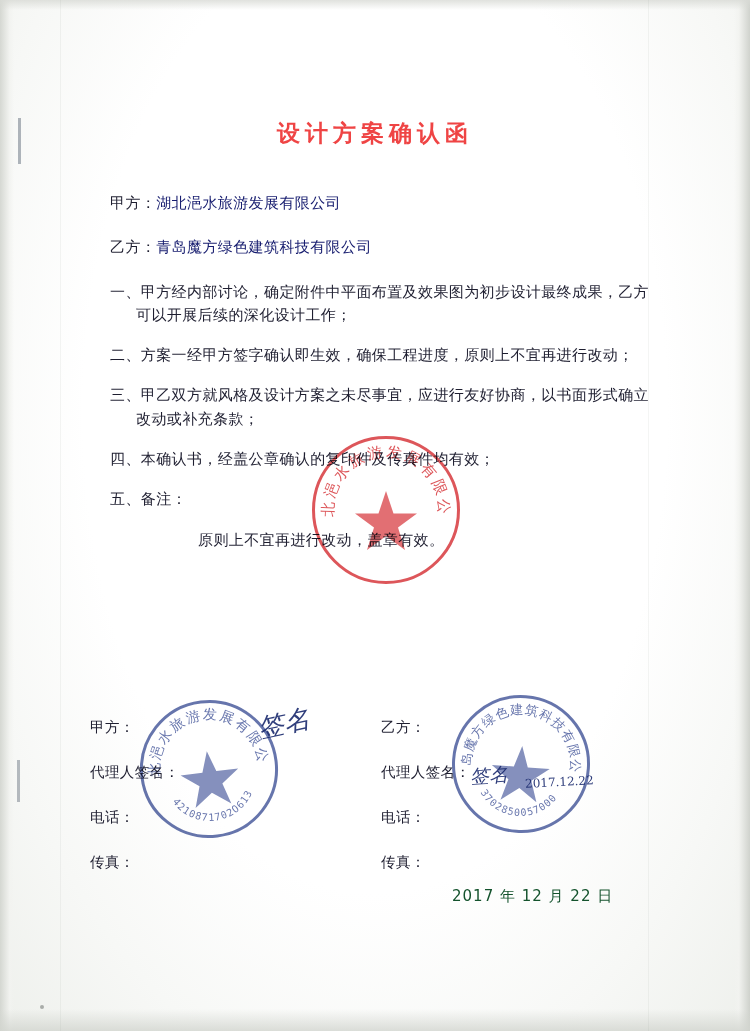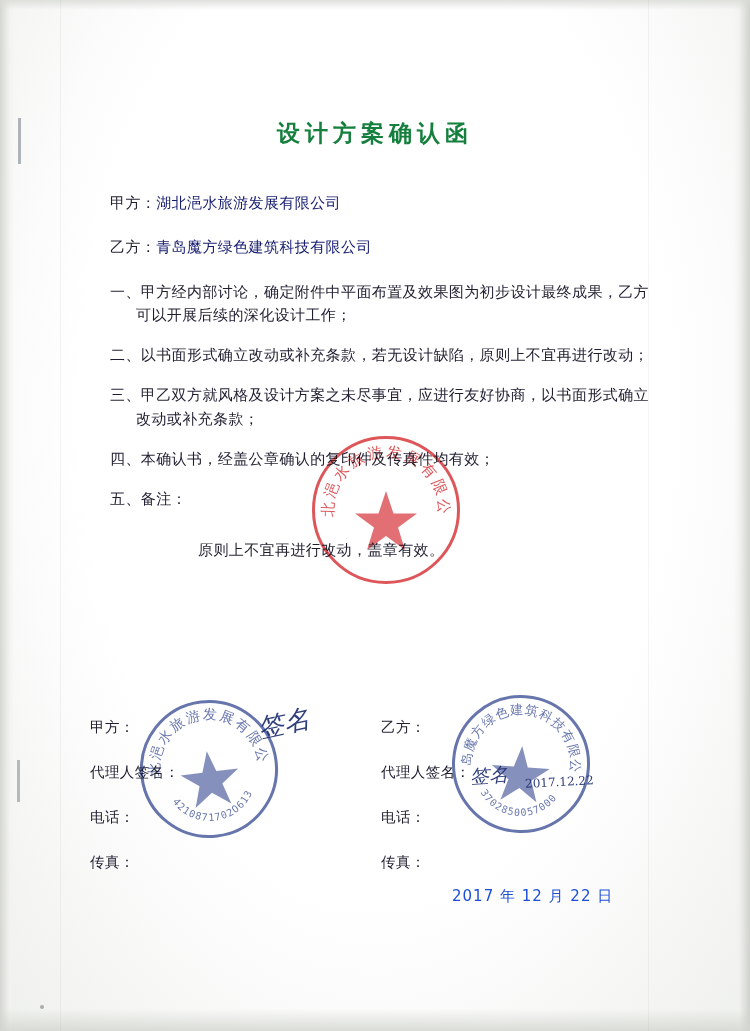--- a/index.html
+++ b/index.html
@@ -81,21 +81,21 @@
   }
 
   .doc-title {
     position: absolute;
     top: 118px;
     left: 0; right: 0;
     text-align: center;
     font-size: 23px;
     letter-spacing: 5px;
     font-weight: 600;
-    color: #15803d;
+    color: #ef4444;
     font-family: "DejaVu Sans", sans-serif;
   }
 
   .body-block {
     position: absolute;
     left: 110px;
     top: 192px;
     width: 540px;
     font-size: 15px;
     line-height: 1.55;
@@ -123,21 +123,21 @@
     padding-left: 88px;
   }
   .hang {
     text-indent: 0;
     padding-left: 26px;
   }
   .hang > .lead {
     margin-left: -26px;
   }
   .tight {
-    margin-bottom: 28px;
+    margin-bottom: 18px;
   }
   .gap-lg {
     margin-bottom: 26px;
   }
 
   
   .sig-area {
     position: absolute;
     left: 0; right: 0;
     top: 718px;
@@ -154,21 +154,21 @@
   .sig-row {
     margin-bottom: 26px;
     letter-spacing: 0.4px;
   }
   .date-line {
     position: absolute;
     left: 452px;
     top: 887px;
     font-size: 15px;
     letter-spacing: 1px;
-    color: #1d4ed8;
+    color: #14532d;
     font-family: "DejaVu Sans", sans-serif;
   }
 
   
   .stamp {
     position: absolute;
     border-radius: 50%;
     pointer-events: none;
   }
   .stamp-red {
@@ -263,21 +263,21 @@
 
       <div class="party-line">
         <span>乙方：</span><span class="party-value">青岛魔方绿色建筑科技有限公司</span>
       </div>
 
       <div class="para hang">
         <span class="lead">一、</span><span>甲方经内部讨论，确定附件中平面布置及效果图为初步设计最终成果，乙方可以开展后续的深化设计工作；</span>
       </div>
 
       <div class="para hang">
-        <span class="lead">二、</span><span>以书面形式确立改动或补充条款，若无设计缺陷，原则上不宜再进行改动；</span>
+        <span class="lead">二、</span><span>方案一经甲方签字确认即生效，确保工程进度，原则上不宜再进行改动；</span>
       </div>
 
       <div class="para hang">
         <span class="lead">三、</span><span>甲乙双方就风格及设计方案之未尽事宜，应进行友好协商，以书面形式确立改动或补充条款；</span>
       </div>
 
       <div class="para hang">
         <span class="lead">四、</span><span>本确认书，经盖公章确认的复印件及传真件均有效；</span>
       </div>
 

